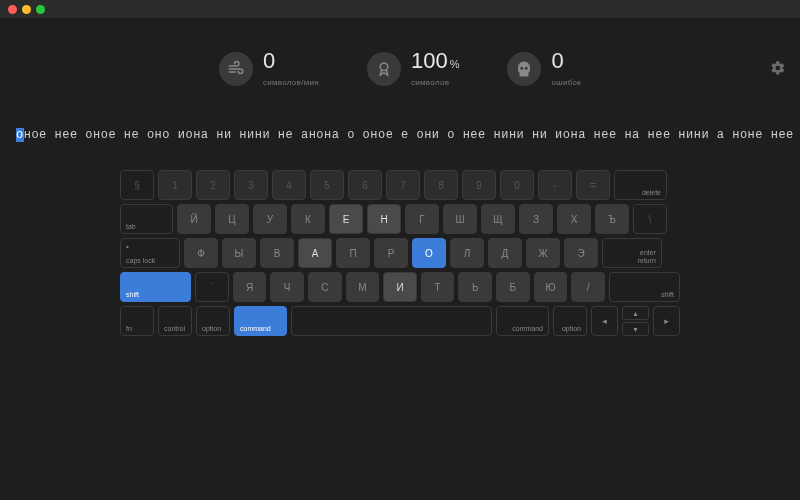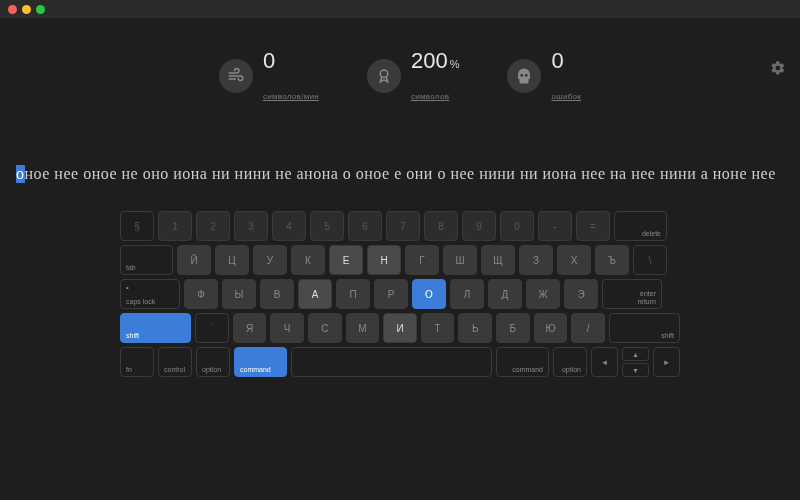--- a/index.html
+++ b/index.html
@@ -15,23 +15,23 @@
   .gear { position: absolute; top: 10px; right: 14px; color: #6a6a6a; }
   .gear svg { width: 16px; height: 16px; display: block; }
 
   .stats { display: flex; justify-content: center; gap: 48px; margin-top: 32px; }
   .stat { display: flex; align-items: center; gap: 10px; }
   .stat-icon { width: 34px; height: 34px; border-radius: 50%; background: #3a3a3a; display: flex; align-items: center; justify-content: center; color: #888; }
   .stat-icon svg { width: 18px; height: 18px; }
   .stat-text { display: flex; flex-direction: column; }
   .stat-val { color: #e8e8e8; font-size: 22px; font-weight: 300; line-height: 1; display: flex; align-items: baseline; gap: 2px; }
   .stat-val .pct { font-size: 11px; color: #ccc; }
-  .stat-lbl { font-size: 8px; color: #777; letter-spacing: 0.3px; margin-top: 20px; text-decoration: underline; }
-
-  .typeline { margin-top: 64px; padding: 0 16px; white-space: nowrap; overflow: hidden; font-family: Liberation Serif, serif; font-size: 16px; color: #d0d0d0; letter-spacing: 0.5px; }
+  .stat-lbl { font-size: 8px; color: #777; letter-spacing: 0.3px; margin-top: 6px; }
+
+  .typeline { margin-top: 41px; padding: 0 16px; white-space: nowrap; overflow: hidden; font-family: Liberation Mono, monospace; font-size: 12px; color: #d0d0d0; letter-spacing: 0.5px; }
   .cursor { background: #3b7dd8; color: #fff; padding: 1px 0; }
 
   .keyboard { margin: 28px auto 0; width: 560px; }
   .krow { display: flex; gap: 4px; margin-bottom: 4px; }
   .key { height: 30px; border: 1px solid #3a3a3a; border-radius: 4px; background: transparent; color: #555; font-size: 10px; display: flex; align-items: center; justify-content: center; position: relative; }
   .key.dark { background: #2d2d2d; }
   .key.med  { background: #3a3a3a; color: #888; }
   .key.lit  { background: #4a4a4a; color: #ddd; }
   .key.blue { background: #3b7dd8; color: #fff; border-color: #3b7dd8; }
   .key .lbl { position: absolute; left: 5px; bottom: 3px; font-size: 7px; color: #888; }
@@ -82,21 +82,21 @@
     </div>
     <div class="stat">
       <div class="stat-icon">
         <svg viewBox="0 0 24 24" fill="none" stroke="currentColor" stroke-width="2">
             <circle cx="12" cy="9" r="5"></circle>
             <path d="M9 13l-2 7 5-3 5 3-2-7"></path>
           </svg>
       </div>
       <div class="stat-text">
         <div class="stat-val">
-            <span>200</span>
+            <span>100</span>
             <span class="pct">%</span>
           </div>
         <div class="stat-lbl">символов</div>
       </div>
     </div>
     <div class="stat">
       <div class="stat-icon">
         <svg viewBox="0 0 24 24" fill="currentColor">
             <path d="M12 2a8 8 0 0 0-8 8v4a3 3 0 0 0 2 2.82V20a2 2 0 0 0 2 2h8a2 2 0 0 0 2-2v-3.18A3 3 0 0 0 20 14v-4a8 8 0 0 0-8-8Zm-3 11a2 2 0 1 1 2-2 2 2 0 0 1-2 2Zm6 0a2 2 0 1 1 2-2 2 2 0 0 1-2 2Z"></path>
           </svg>

